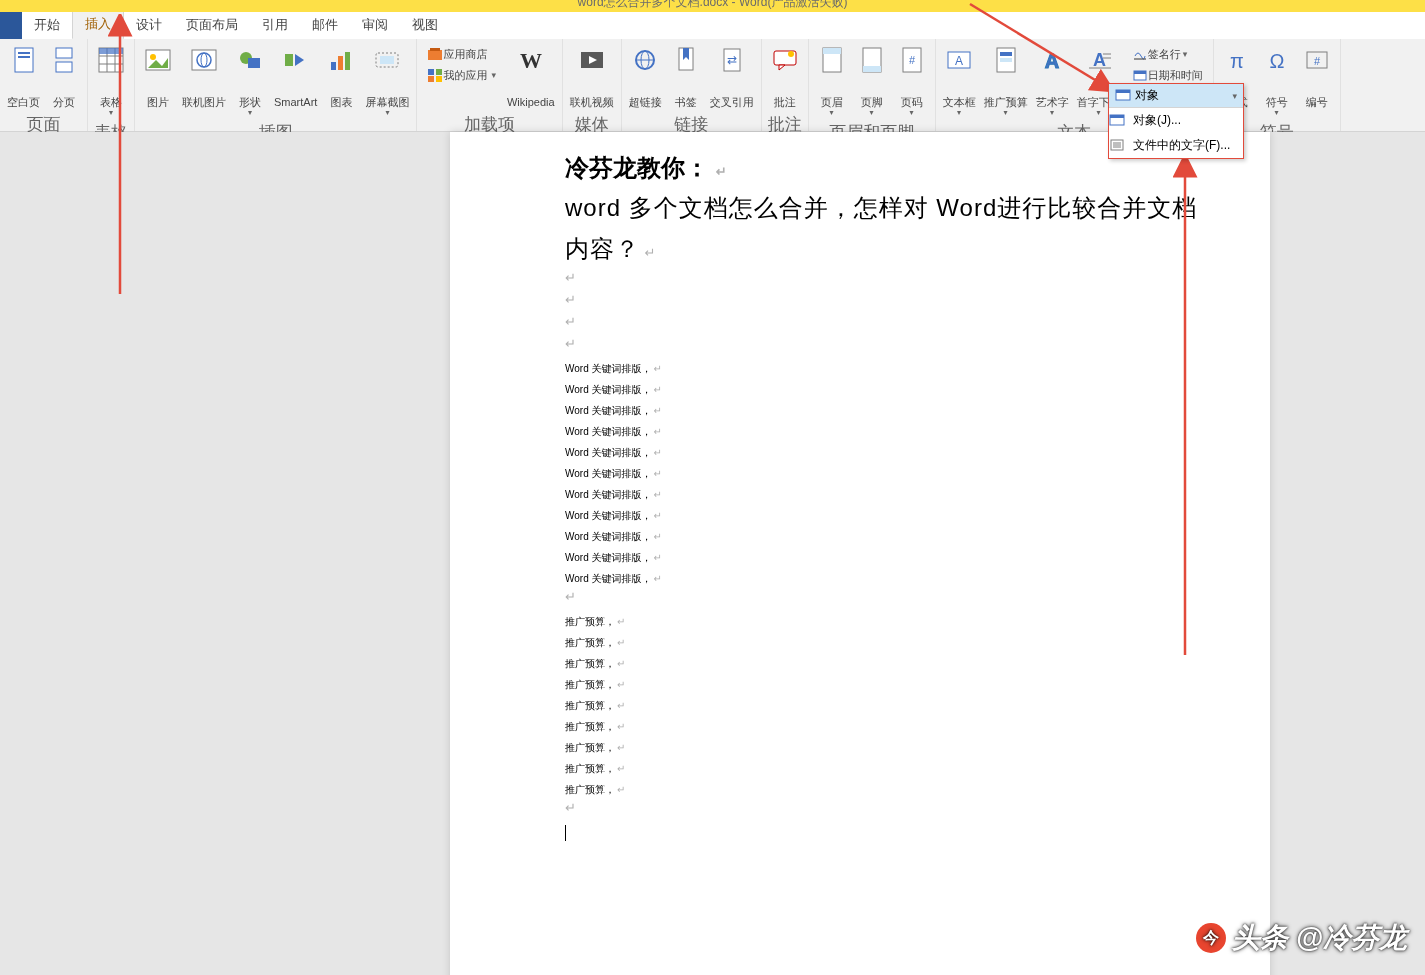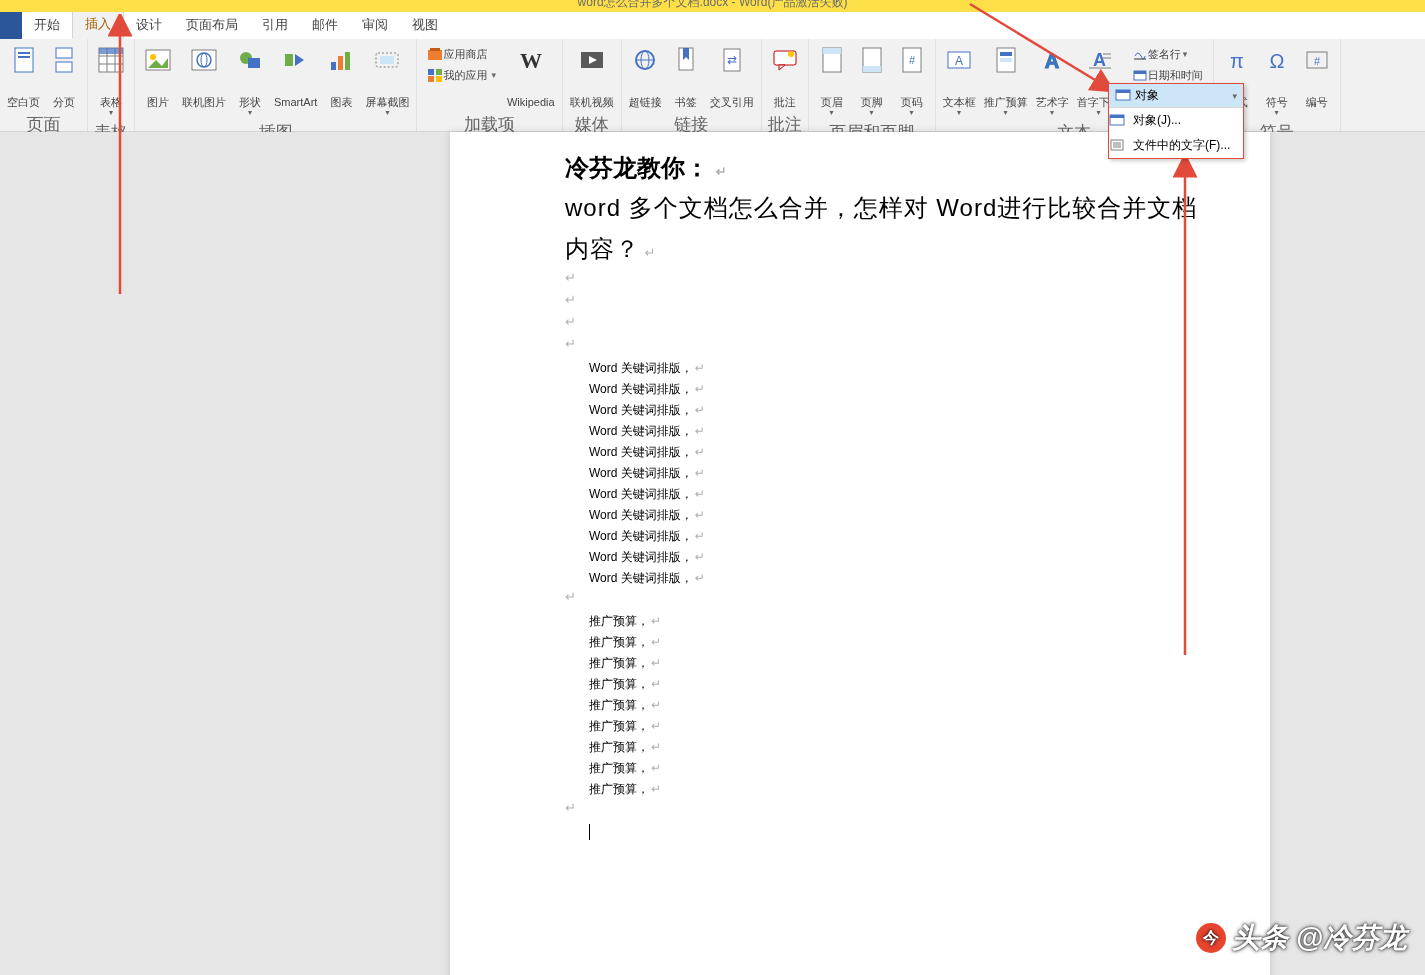--- a/index.html
+++ b/index.html
@@ -26,21 +26,21 @@
   .srow { display: flex; align-items: center; font-size: 11px; color: #444; padding: 2px 4px; cursor: pointer; white-space: nowrap; }
   .sic { width: 16px; height: 16px; display: flex; align-items: center; justify-content: center; }
   
   .doc-area { position: absolute; top: 132px; left: 0; right: 0; bottom: 0; background: #e6e6e6; }
   .page { position: absolute; left: 450px; top: 0; width: 820px; min-height: 1000px; background: #fff; box-shadow: 0 0 8px rgba(0,0,0,.15); padding: 20px 50px 40px 115px; }
   .page h1 { font-size: 24px; font-weight: bold; margin-bottom: 4px; }
   .page .underline { text-decoration-color: #2e75b6; text-decoration-thickness: 2px; }
   .page h2 { font-size: 24px; font-weight: normal; line-height: 1.7; margin-bottom: 0; letter-spacing: 1px; }
   .page .para-mark { color: #b0b0b0; font-size: 13px; }
   .page .spacer { height: 22px; font-size: 13px; color: #b0b0b0; }
-  .page .line { font-size: 12px; color: #000; line-height: 21px; margin-left: 24px; }
+  .page .line { font-size: 10px; color: #000; line-height: 21px; }
   .page .line .pm { color: #b0b0b0; margin-left: 2px; }
   .page .cursor { display: inline-block; width: 1px; height: 16px; background: #000; vertical-align: middle; }
   
   .dropdown { position: absolute; top: 83px; left: 1108px; width: 136px; background: #fff; border: 1.5px solid #e24a3b; z-index: 50; font-size: 12px; box-shadow: 2px 2px 4px rgba(0,0,0,.2); }
   .dropdown .dd-head { display: flex; align-items: center; gap: 4px; padding: 3px 6px; background: #cde6f7; border-bottom: 1px solid #d4d4d4; }
   .dropdown .dd-item { display: flex; align-items: center; gap: 8px; padding: 4px 0; cursor: pointer; }
   .dd-ic { width: 16px; height: 14px; }
   
   .arrow-red { position: absolute; pointer-events: none; z-index: 40; }
   

